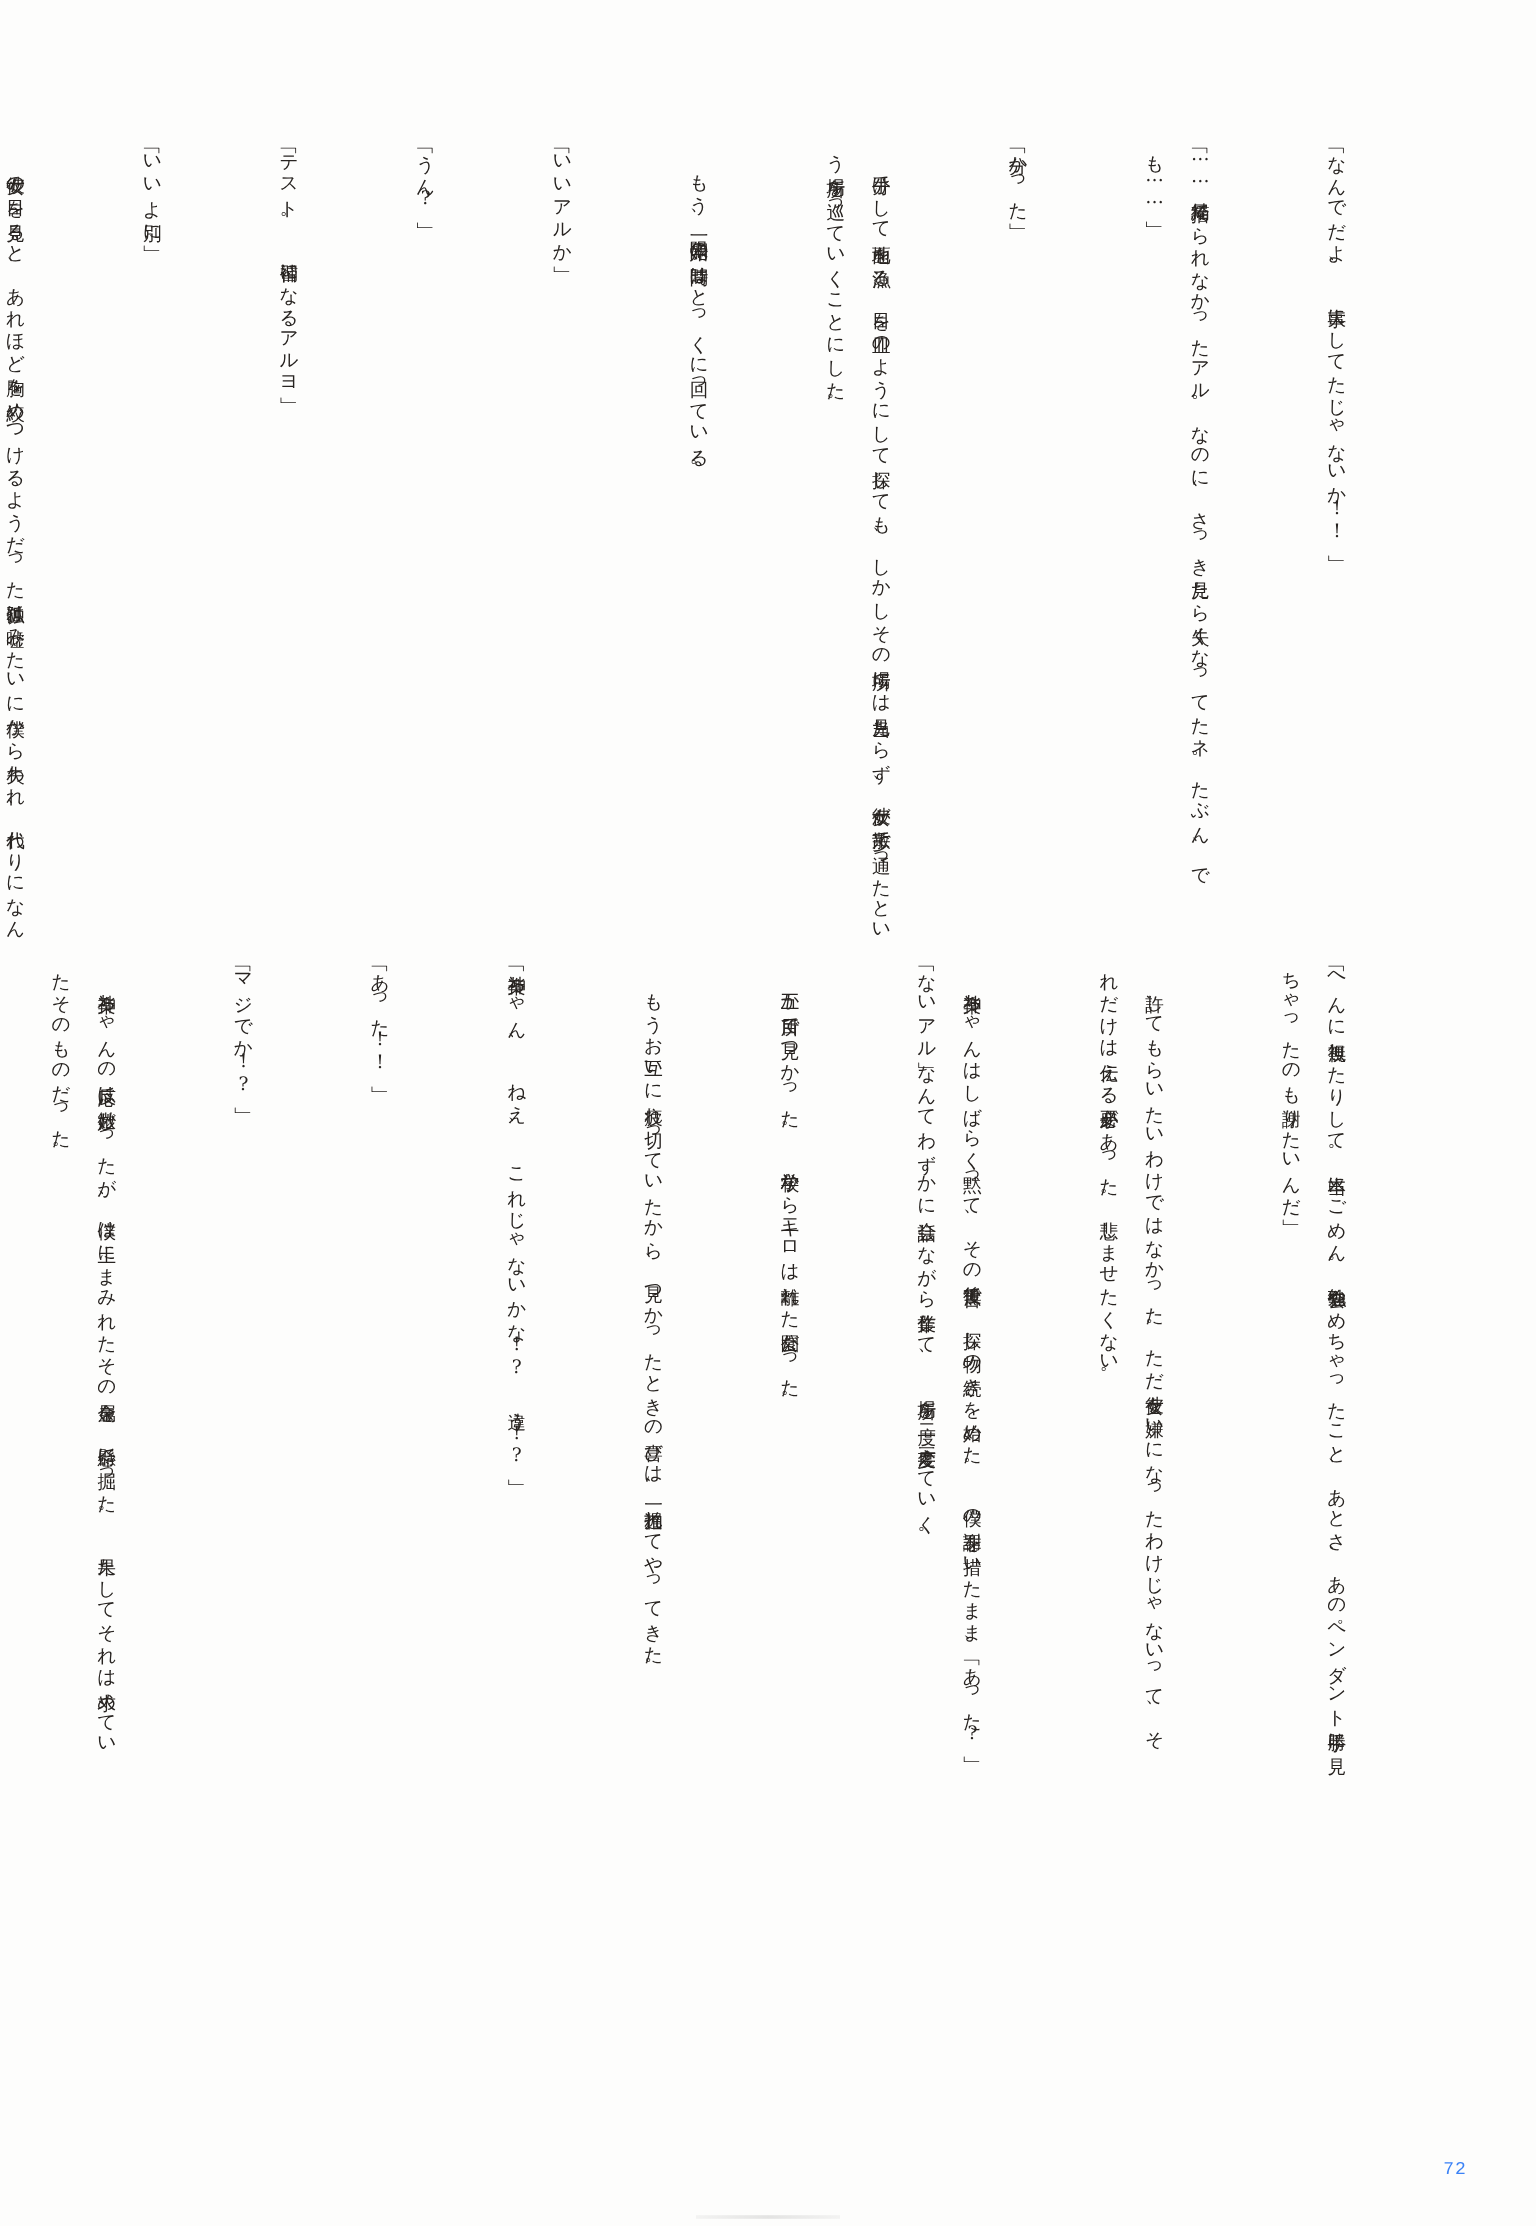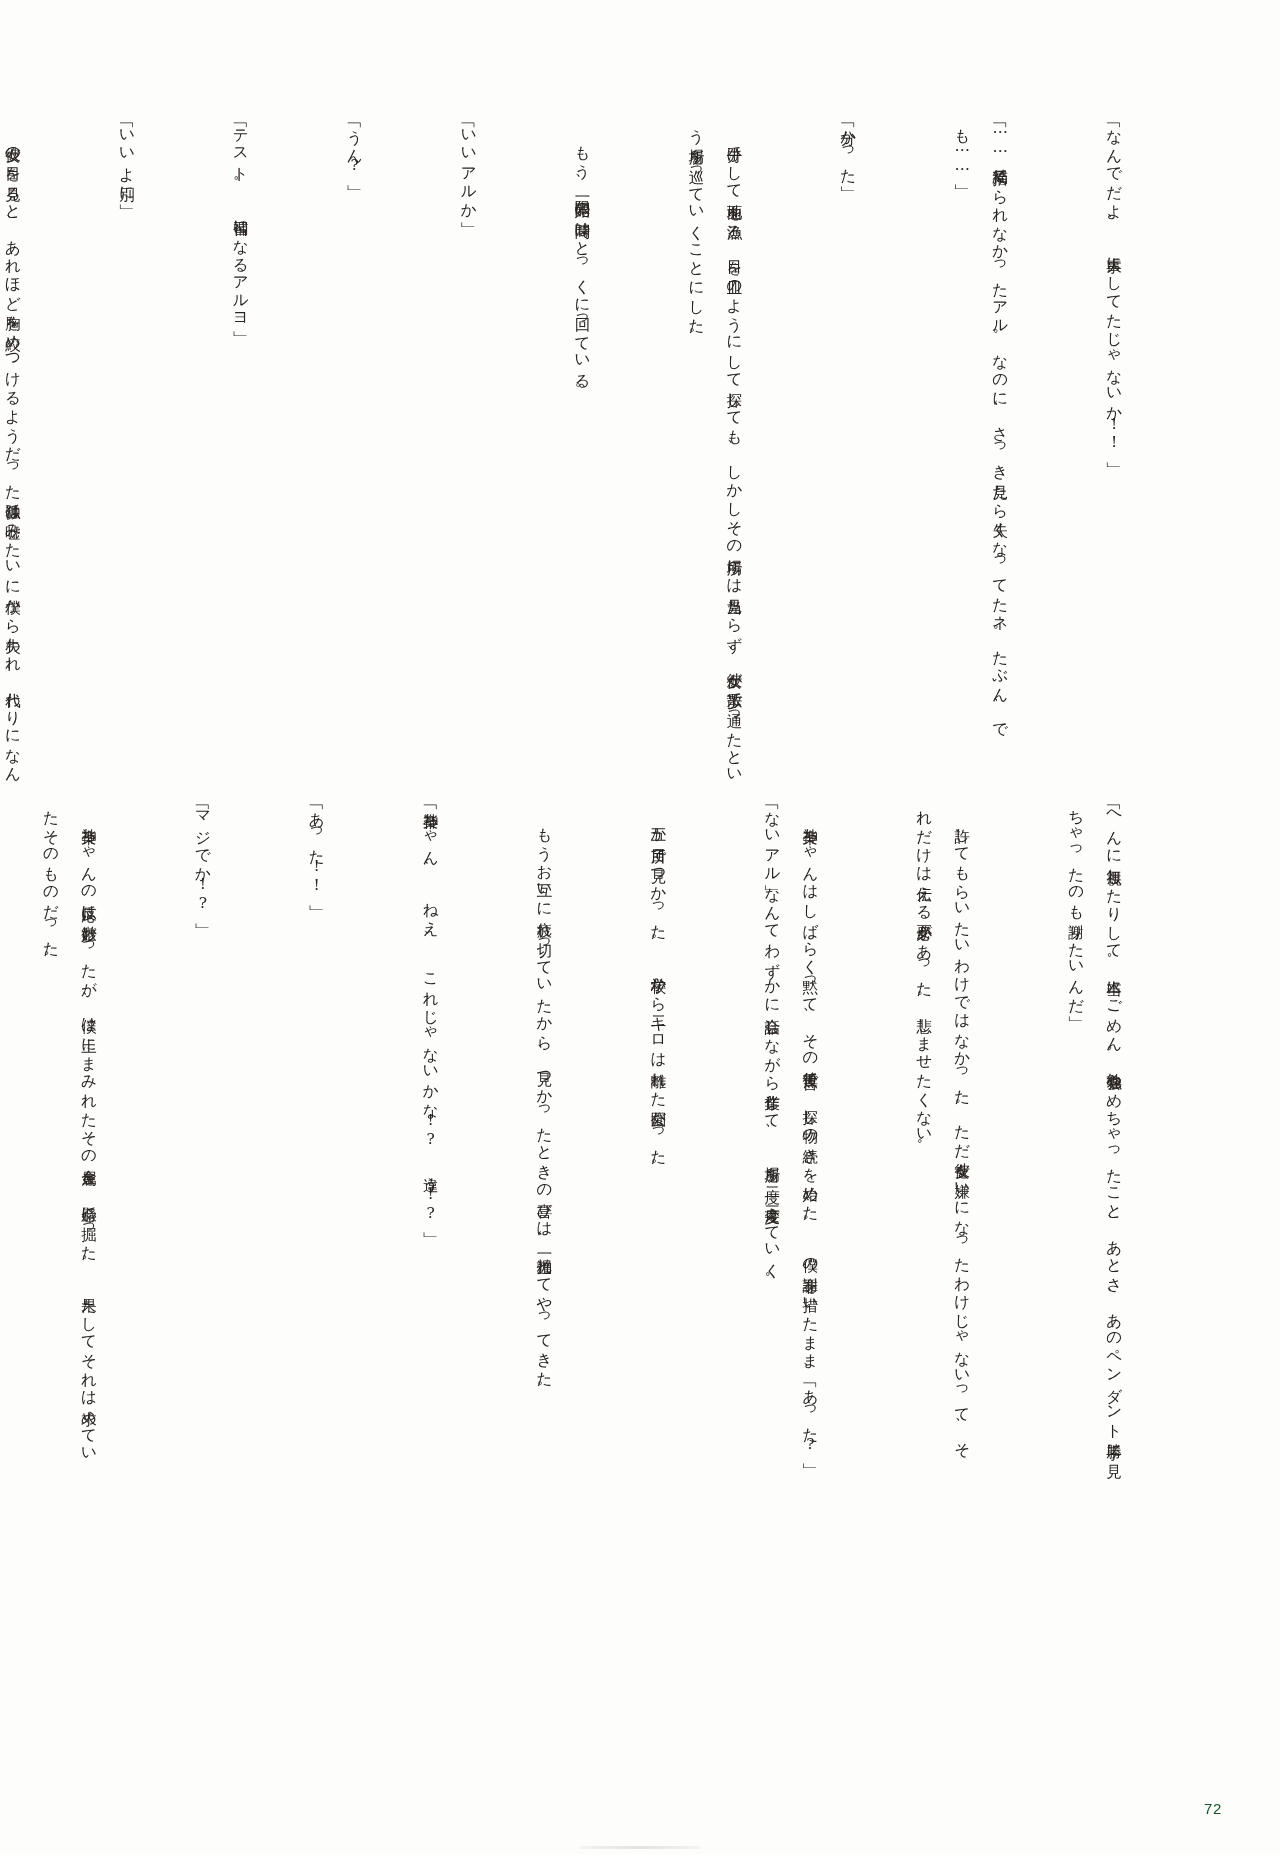--- a/index.html
+++ b/index.html
@@ -53,23 +53,23 @@
   }
 
   .para {
     display: block;
   }
 
   .page-number {
     position: absolute;
     right: 58px;
     bottom: 38px;
-    font-family: Liberation Sans, sans-serif;
+    font-family: Liberation Mono, monospace;
     font-size: 15px;
-    color: #14532d;
+    color: #3b82f6;
     letter-spacing: 0.04em;
   }
 
   .footer-mark {
     position: absolute;
     left: 50%;
     transform: translateX(-50%);
     bottom: 6px;
     width: 120px;
     height: 3px;

